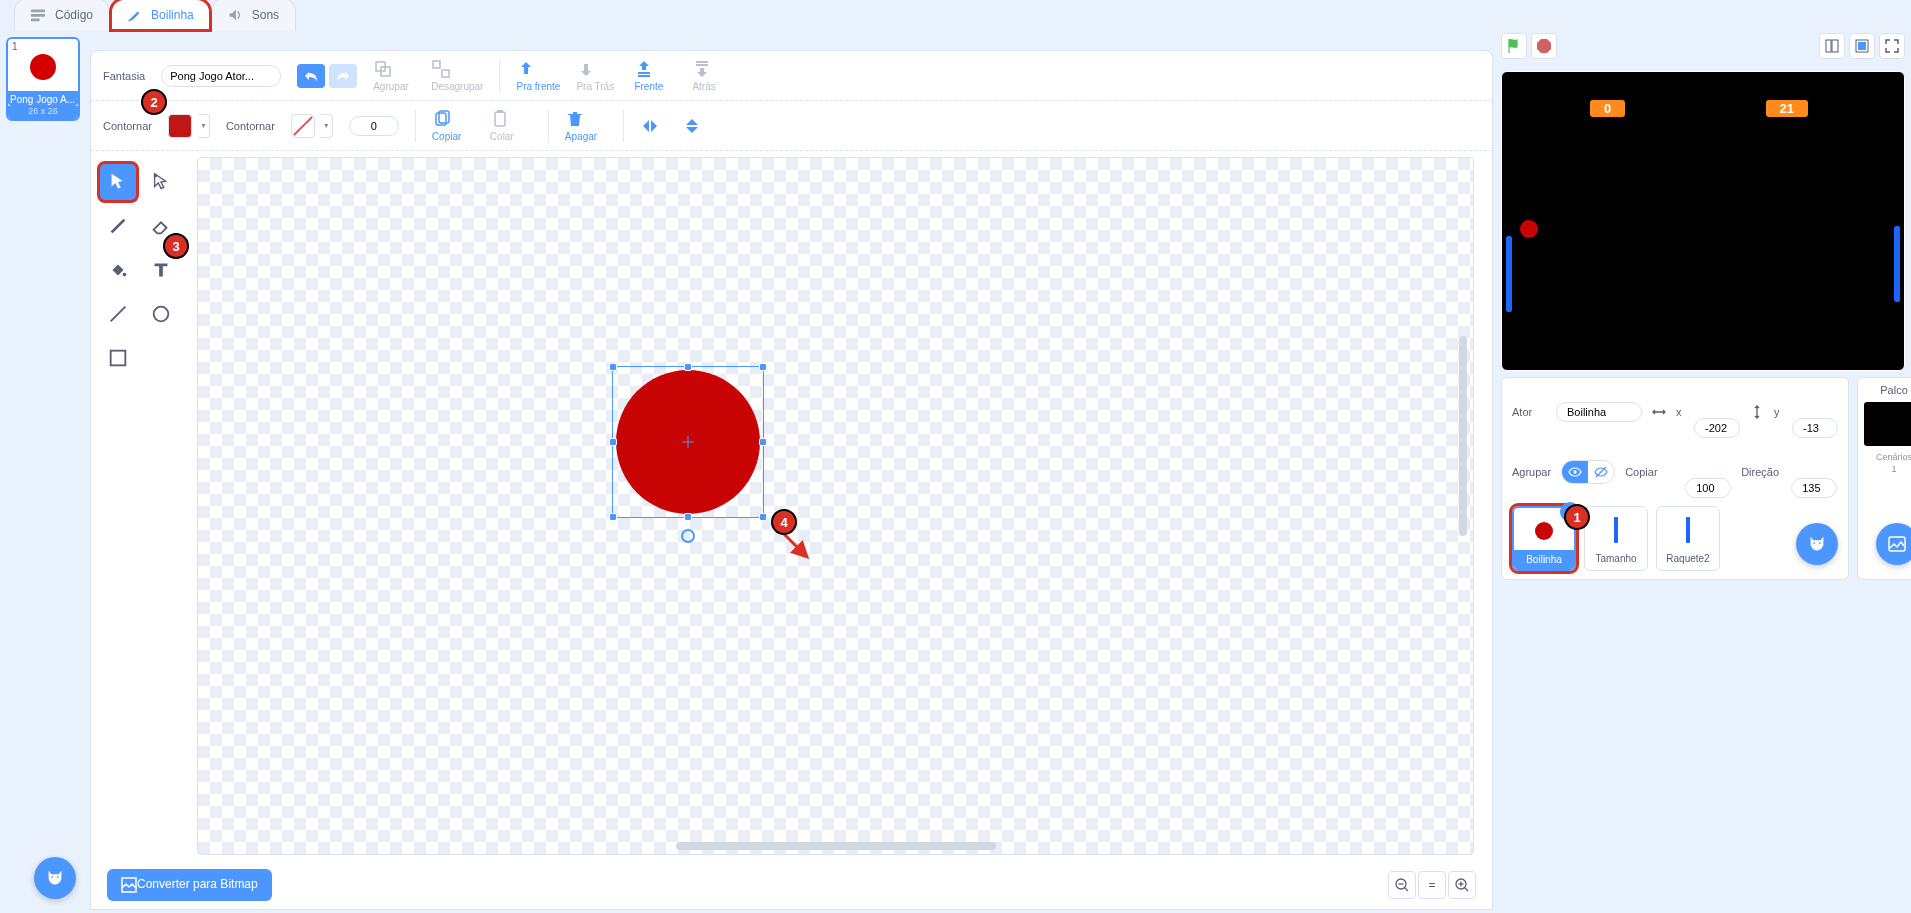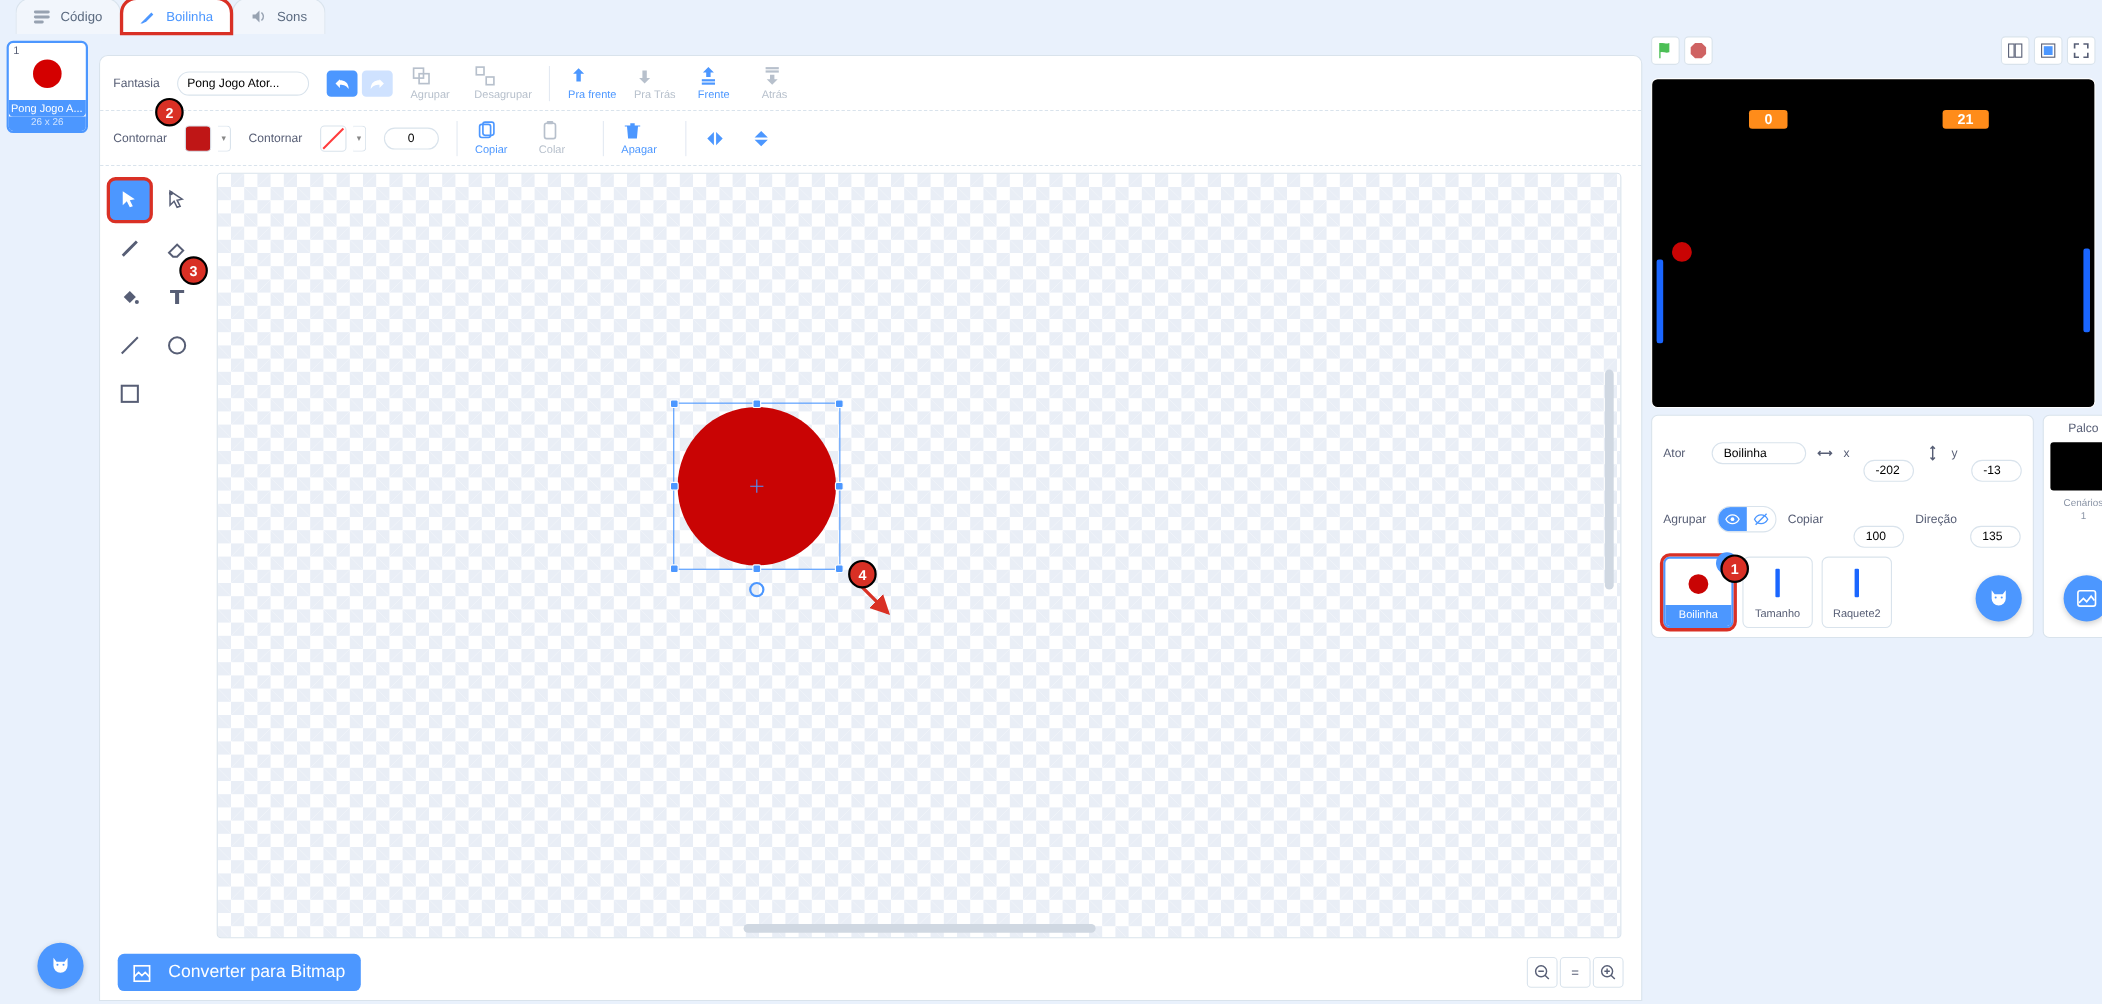--- a/index.html
+++ b/index.html
@@ -48,21 +48,21 @@
 .tool.active { background: #4c97ff; color: #fff; }
 .tool.highlighted { outline: 3px solid #d93025; outline-offset: -1px; }
 .canvas-paper { flex: 1; margin: 6px 18px 6px 6px; position: relative; overflow: hidden; border: 1px solid #d9e3ec; border-radius: 4px;
   background-image: linear-gradient(45deg,#e9eef6 25%,transparent 25%),linear-gradient(-45deg,#e9eef6 25%,transparent 25%),linear-gradient(45deg,transparent 75%,#e9eef6 75%),linear-gradient(-45deg,transparent 75%,#e9eef6 75%);
   background-size: 24px 24px; background-position: 0 0,0 12px,12px -12px,-12px 0; background-color: #fff; }
 .sel-box { position: absolute; border: 1.5px solid #4c97ff; }
 .sel-handle { position: absolute; width: 8px; height: 8px; background: #4c97ff; border: 1px solid #fff; border-radius: 2px; }
 .sel-rot { position: absolute; width: 14px; height: 14px; border: 2px solid #4c97ff; border-radius: 50%; left: 50%; transform: translateX(-50%); }
 .big-ball { position: absolute; border-radius: 50%; background: #c90404; }
 .bottom-bar { display: flex; align-items: center; justify-content: space-between; padding: 8px 16px; }
-.convert-btn { background: #4c97ff; color: #fff; border-radius: 6px; padding: 8px 14px; font-size: 16px; cursor: pointer; display: flex; align-items: flex-end; gap: 16px; }
+.convert-btn { background: #4c97ff; color: #fff; border-radius: 6px; padding: 8px 14px; font-size: 12px; cursor: pointer; display: flex; align-items: flex-start; gap: 0; }
 .zoom-ctrls { display: flex; gap: 2px; }
 .zoom-btn { width: 28px; height: 28px; border: 1px solid #d9e3ec; border-radius: 4px; display: flex; align-items: center; justify-content: center; color: #575e75; cursor: pointer; background: #fff; font-size: 12px; }
 .h-scroll { position: absolute; bottom: 4px; left: 50%; transform: translateX(-50%); width: 320px; height: 8px; border-radius: 4px; background: #d0d8e2; }
 .v-scroll { position: absolute; right: 6px; top: 40%; transform: translateY(-50%); height: 200px; width: 8px; border-radius: 4px; background: #d0d8e2; }
 
 
 .right-col { width: 410px; display: flex; flex-direction: column; gap: 6px; padding-right: 6px; }
 .stage-hdr { display: flex; align-items: center; justify-content: space-between; height: 34px; padding-bottom: 4px; }
 .stage-hdr-left, .stage-hdr-right { display: flex; gap: 4px; }
 .hdr-btn { width: 26px; height: 26px; border: 1px solid #d9e3ec; border-radius: 4px; background: #fff; display: flex; align-items: center; justify-content: center; cursor: pointer; }

